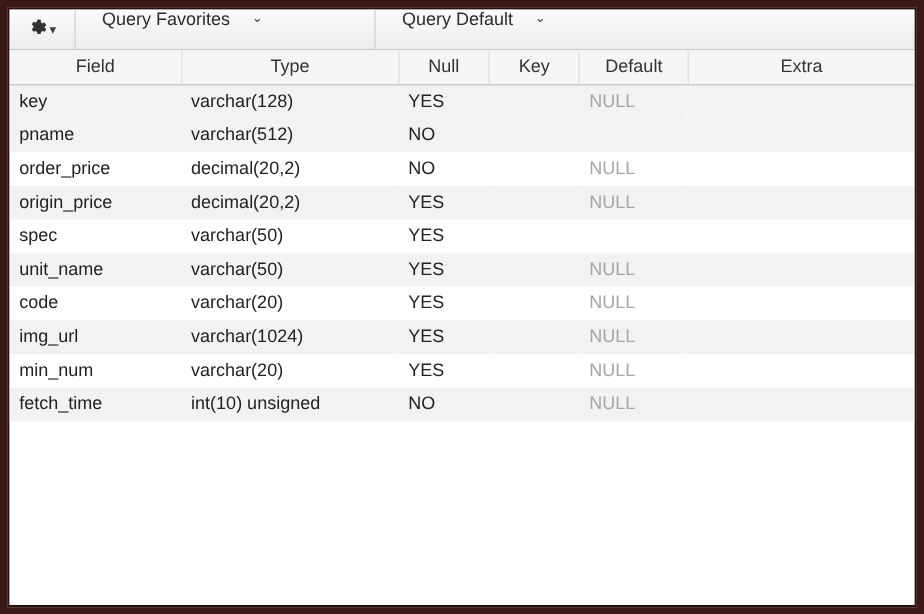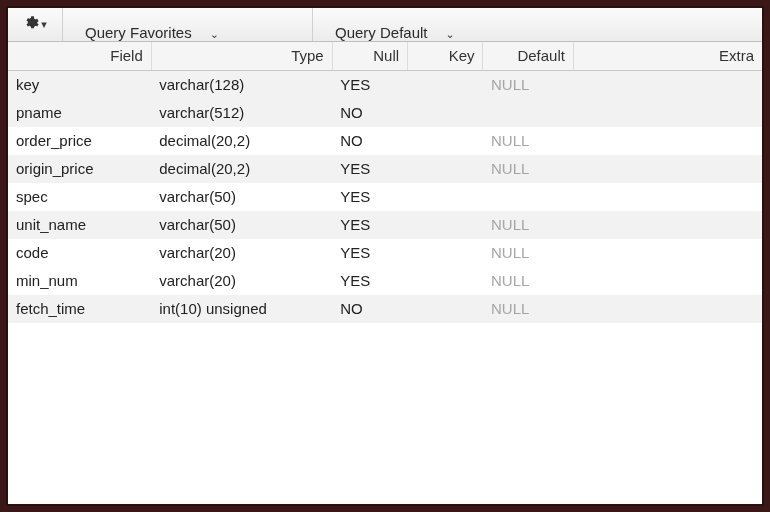--- a/index.html
+++ b/index.html
@@ -31,21 +31,21 @@
     .toolbar .gear-cell {
       width: 55px;
       display: flex;
       align-items: center;
       justify-content: center;
       border-right: 1px solid #d0d0d0;
     }
     .toolbar .menu-cell {
       width: 250px;
       display: flex;
-      align-items: flex-end;
+      align-items: flex-start;
       padding-left: 22px;
       border-right: 1px solid #d0d0d0;
       gap: 18px;
     }
     .toolbar .menu-cell.last { border-right: none; flex: 1; }
     .menu-label { color: #2b2b2b; font-size: 15px; }
     .chevron {
       display: inline-flex;
       align-items: center;
       justify-content: center;
@@ -57,21 +57,21 @@
       flex: 1;
       overflow: hidden;
       background: #fff;
     }
     table {
       width: 100%;
       border-collapse: collapse;
       font-size: 15px;
     }
     thead th {
-      text-align: right;
+      text-align: center;
       font-weight: 400;
       color: #333;
       background: #f5f5f5;
       border-bottom: 1px solid #c8c8c8;
       border-right: 1px solid #dcdcdc;
       padding: 5px 8px 6px 8px;
       height: 28px;
     }
     thead th:last-child { border-right: none; }
     tbody td {
@@ -188,20 +188,28 @@
             <td></td>
           </tr>
           <tr class="odd">
             <td>code</td>
             <td>varchar(20)</td>
             <td>YES</td>
             <td></td>
             <td class="null-val">NULL</td>
             <td></td>
           </tr>
+          <tr class="even">
+            <td>img_url</td>
+            <td>varchar(1024)</td>
+            <td>YES</td>
+            <td></td>
+            <td class="null-val">NULL</td>
+            <td></td>
+          </tr>
           <tr class="odd">
             <td>min_num</td>
             <td>varchar(20)</td>
             <td>YES</td>
             <td></td>
             <td class="null-val">NULL</td>
             <td></td>
           </tr>
           <tr class="even">
             <td>fetch_time</td>

